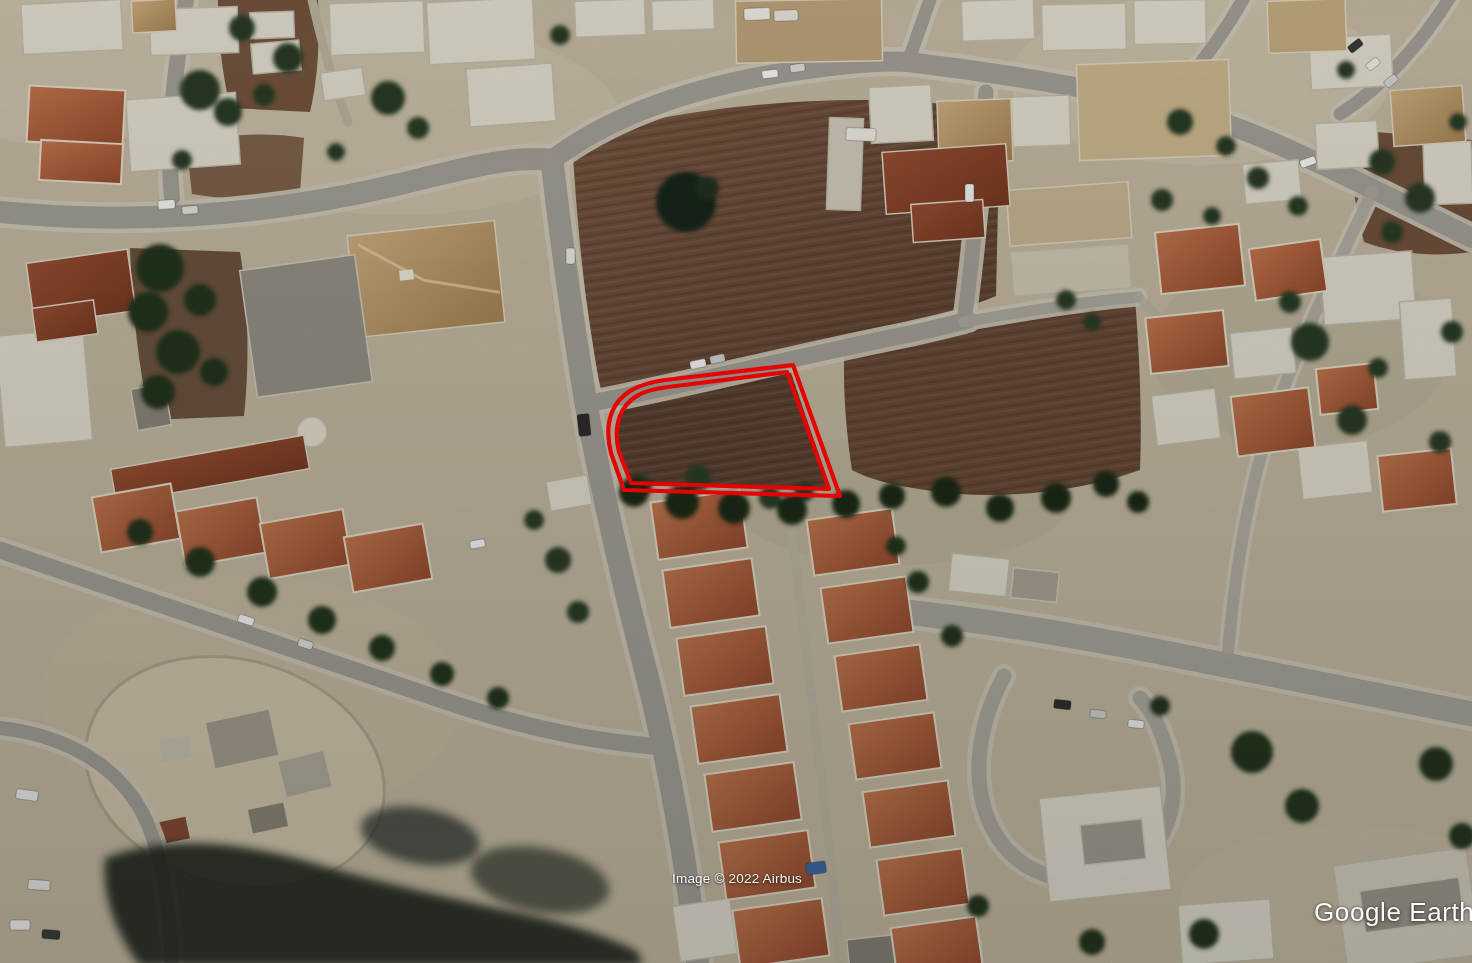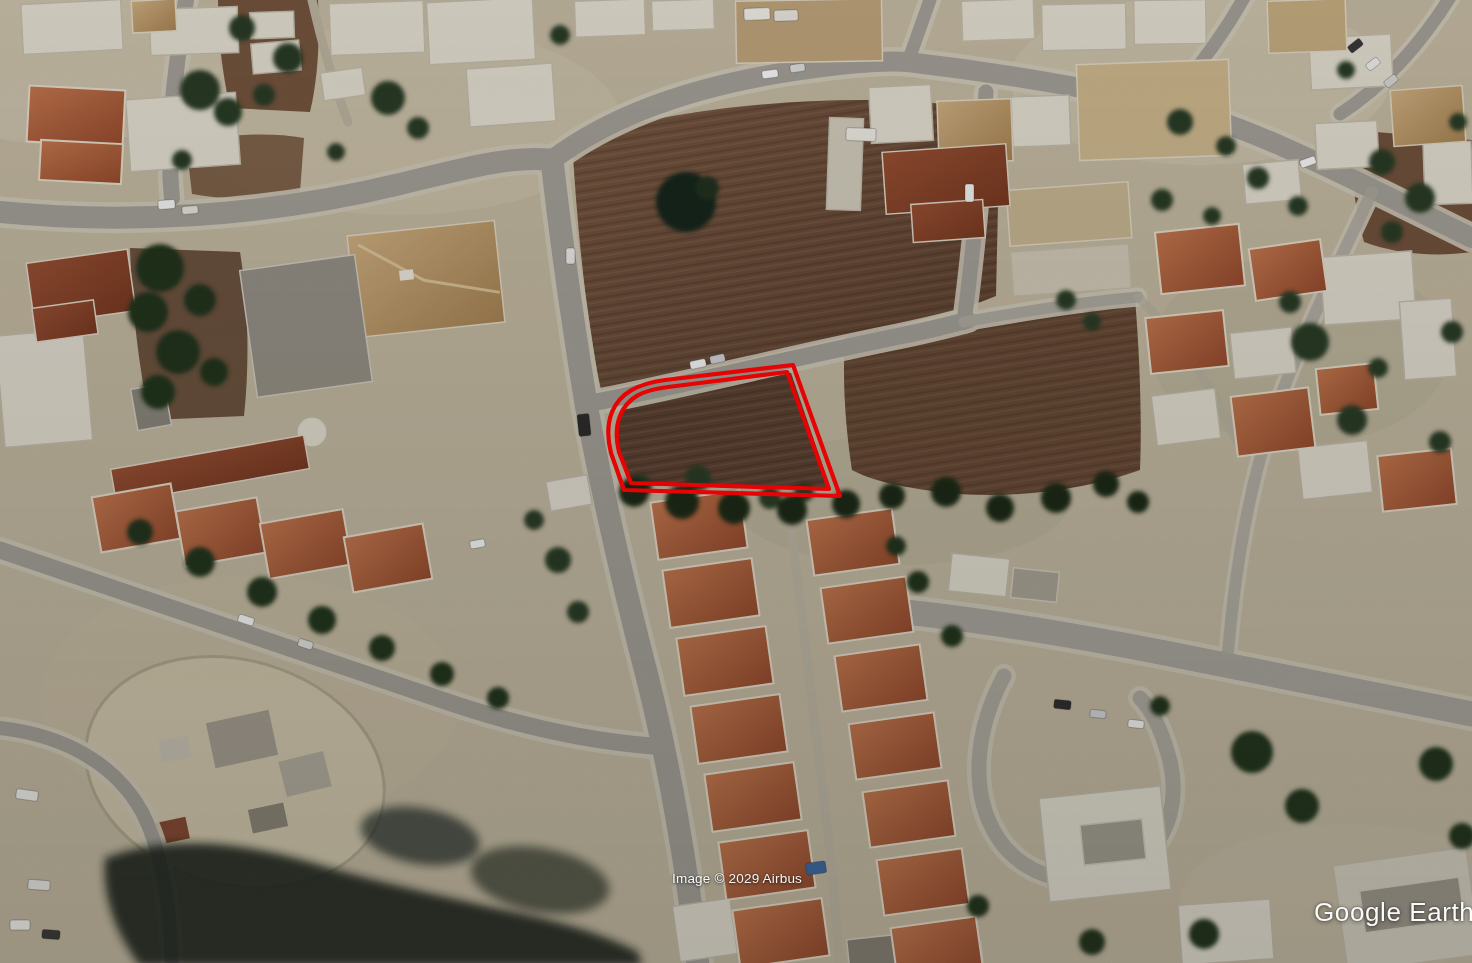--- a/index.html
+++ b/index.html
@@ -364,15 +364,15 @@
 
   <rect width="1472" height="963" filter="url(#grain)" opacity=".13"></rect>
   <rect width="1472" height="963" fill="url(#shade)"></rect>
 
   <g fill="none" stroke-linejoin="round">
     <path d="M793,365 L665,380 C637,384 620,393 612,412 C606,427 608,441 611,453 L624,490 L840,496 Z" stroke="#e60303" stroke-width="4.2"></path>
     <path d="M787,372 L668,387 C642,390 627,398 620,416 C615,429 616,440 619,452 L631,483 L829,489 Z" stroke="#e60303" stroke-width="4.2"></path>
   </g>
 </svg>
 
-<div class="wm wm-attr">Image © 2029 Airbus</div>
+<div class="wm wm-attr">Image © 2022 Airbus</div>
 <div class="wm wm-logo">Google Earth</div>
 </div>
 
 </body></html>

